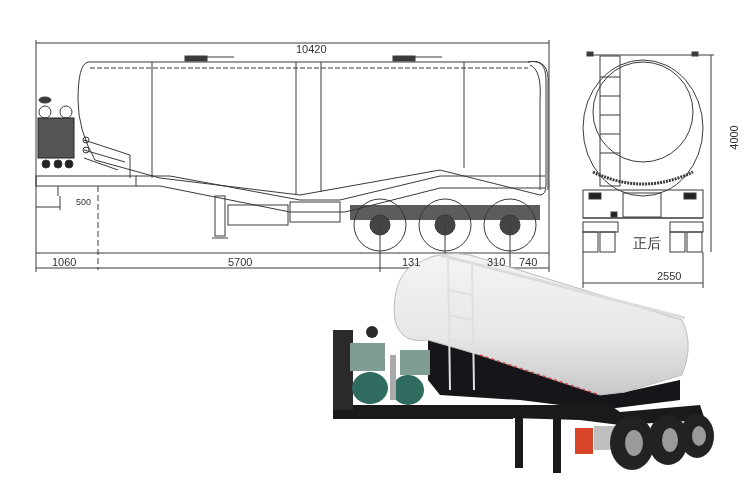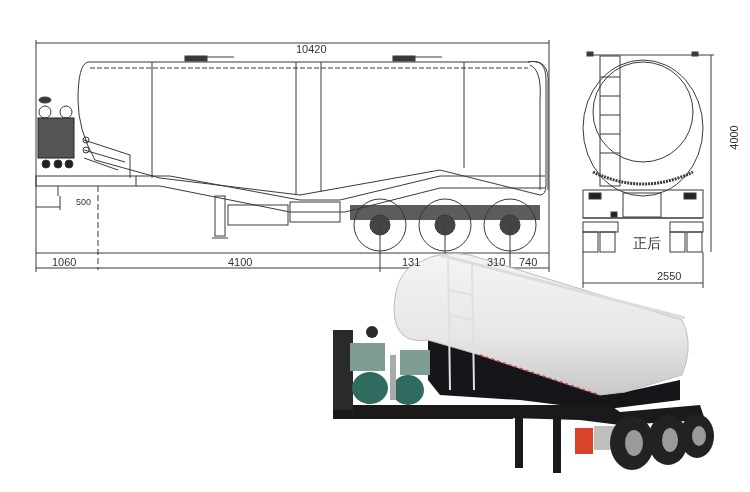--- a/index.html
+++ b/index.html
@@ -169,19 +169,19 @@
     <ellipse cx="668" cy="440" rx="20" ry="25" fill="#222"></ellipse>
     <ellipse cx="670" cy="440" rx="8" ry="12" fill="#9a9a9a"></ellipse>
     <ellipse cx="697" cy="436" rx="17" ry="22" fill="#222"></ellipse>
     <ellipse cx="699" cy="436" rx="7" ry="10" fill="#9a9a9a"></ellipse>
   </g>
 </svg>
 
 <div class="dim" style="left:296px;top:44px;">10420</div>
 <div class="dim" style="left:40px;top:198px;font-size:9px;padding-left:36px;">500</div>
 <div class="dim" style="left:52px;top:257px;">1060</div>
-<div class="dim" style="left:228px;top:257px;">4100</div>
+<div class="dim" style="left:228px;top:257px;">5700</div>
 <div class="dim" style="left:402px;top:257px;">131</div>
 <div class="dim" style="left:487px;top:257px;">310</div>
 <div class="dim" style="left:519px;top:257px;">740</div>
 <div class="dim vert" style="left:722px;top:132px;">4000</div>
 <div class="dim" style="left:632px;top:271px;margin-left:25px;">2550</div>
 <div class="dim" style="left:633px;top:236px;font-size:14px;text-align:center;">正后</div>
 
 </body></html>

